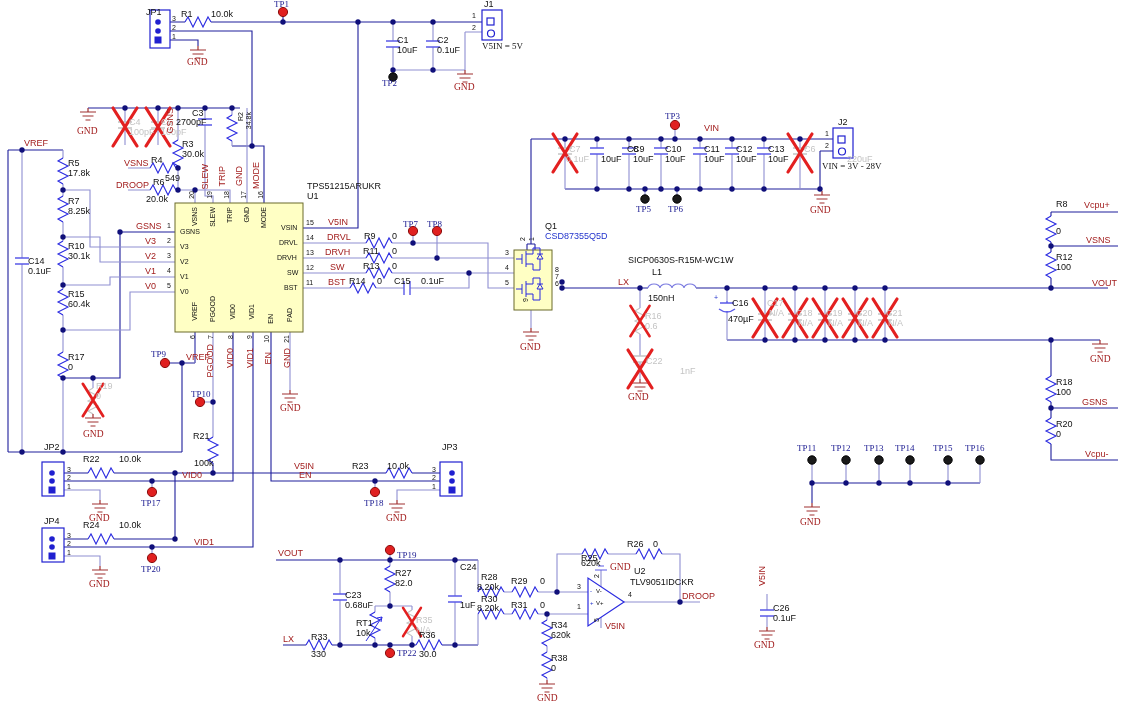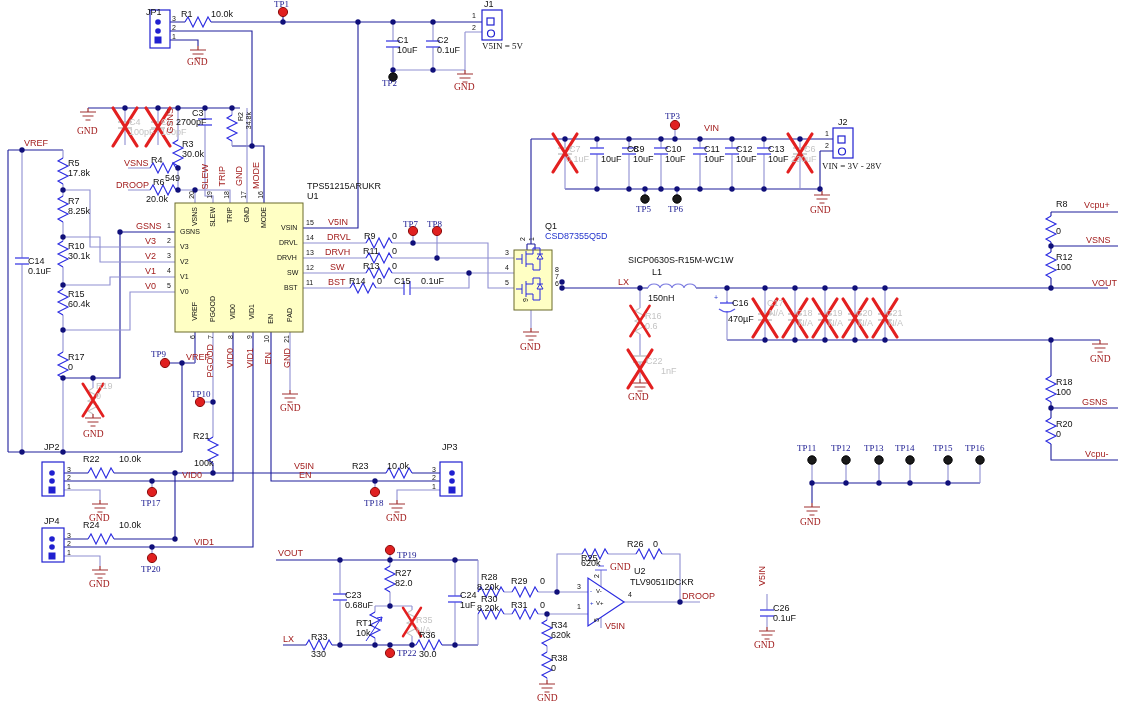--- a/index.html
+++ b/index.html
@@ -453,41 +453,41 @@
 <i class="L v s7" style="left:522px;top:298px">9</i>
 <i class="L g" style="left:520px;top:343px">GND</i>
 
 <i class="L n" style="left:618px;top:278px">LX</i>
 <i class="L" style="left:628px;top:256px">SICP0630S-R15M-WC1W</i>
 <i class="L" style="left:652px;top:268px">L1</i>
 <i class="L" style="left:648px;top:294px">150nH</i>
 <i class="L gy" style="left:645px;top:312px">R16</i>
 <i class="L gy" style="left:645px;top:322px">0.6</i>
 <i class="L gy" style="left:646px;top:357px">C22</i>
-<i class="L gy" style="left:661px;top:367px">1nF</i>
+<i class="L gy" style="left:680px;top:367px">1nF</i>
 <i class="L g" style="left:628px;top:393px">GND</i>
 
 <i class="L tp" style="left:665px;top:112px">TP3</i>
 <i class="L n" style="left:704px;top:124px">VIN</i>
 <i class="L gy" style="left:569px;top:145px">C7</i>
 <i class="L gy" style="left:566px;top:155px">0.1uF</i>
 <i class="L" style="left:627px;top:145px">C8</i>
 <i class="L" style="left:601px;top:155px">10uF</i>
 <i class="L" style="left:633px;top:145px">C9</i>
 <i class="L" style="left:633px;top:155px">10uF</i>
 <i class="L" style="left:665px;top:145px">C10</i>
 <i class="L" style="left:665px;top:155px">10uF</i>
 <i class="L" style="left:704px;top:145px">C11</i>
 <i class="L" style="left:704px;top:155px">10uF</i>
 <i class="L" style="left:736px;top:145px">C12</i>
 <i class="L" style="left:736px;top:155px">10uF</i>
 <i class="L" style="left:768px;top:145px">C13</i>
 <i class="L" style="left:768px;top:155px">10uF</i>
 <i class="L gy" style="left:804px;top:145px">C6</i>
-<i class="L gy" style="left:791px;top:155px">220uF</i>
+<i class="L gy" style="left:847px;top:155px">220uF</i>
 <i class="L" style="left:838px;top:118px">J2</i>
 <i class="L s7" style="left:825px;top:130px">1</i>
 <i class="L s7" style="left:825px;top:142px">2</i>
 <i class="L sr" style="left:822px;top:162px">VIN = 3V - 28V</i>
 <i class="L g" style="left:810px;top:206px">GND</i>
 <i class="L tp" style="left:636px;top:205px">TP5</i>
 <i class="L tp" style="left:668px;top:205px">TP6</i>
 
 <i class="L s7 bl" style="left:714px;top:294px">+</i>
 <i class="L" style="left:732px;top:299px">C16</i>
@@ -558,21 +558,21 @@
 <i class="L" style="left:356px;top:619px">RT1</i>
 <i class="L" style="left:356px;top:629px">10k</i>
 <i class="L gy" style="left:416px;top:616px">R35</i>
 <i class="L gy" style="left:416px;top:626px">N/A</i>
 <i class="L" style="left:419px;top:631px">R36</i>
 <i class="L" style="left:419px;top:650px">30.0</i>
 <i class="L tp" style="left:397px;top:649px">TP22</i>
 <i class="L n" style="left:283px;top:635px">LX</i>
 <i class="L" style="left:311px;top:633px">R33</i>
 <i class="L" style="left:311px;top:650px">330</i>
-<i class="L" style="left:460px;top:591px">C24</i>
+<i class="L" style="left:460px;top:563px">C24</i>
 <i class="L" style="left:460px;top:601px">1uF</i>
 <i class="L" style="left:481px;top:573px">R28</i>
 <i class="L" style="left:477px;top:583px">8.20k</i>
 <i class="L" style="left:511px;top:577px">R29</i>
 <i class="L" style="left:540px;top:577px">0</i>
 <i class="L" style="left:481px;top:595px">R30</i>
 <i class="L" style="left:477px;top:604px">8.20k</i>
 <i class="L" style="left:511px;top:601px">R31</i>
 <i class="L" style="left:540px;top:601px">0</i>
 <i class="L" style="left:551px;top:621px">R34</i>

